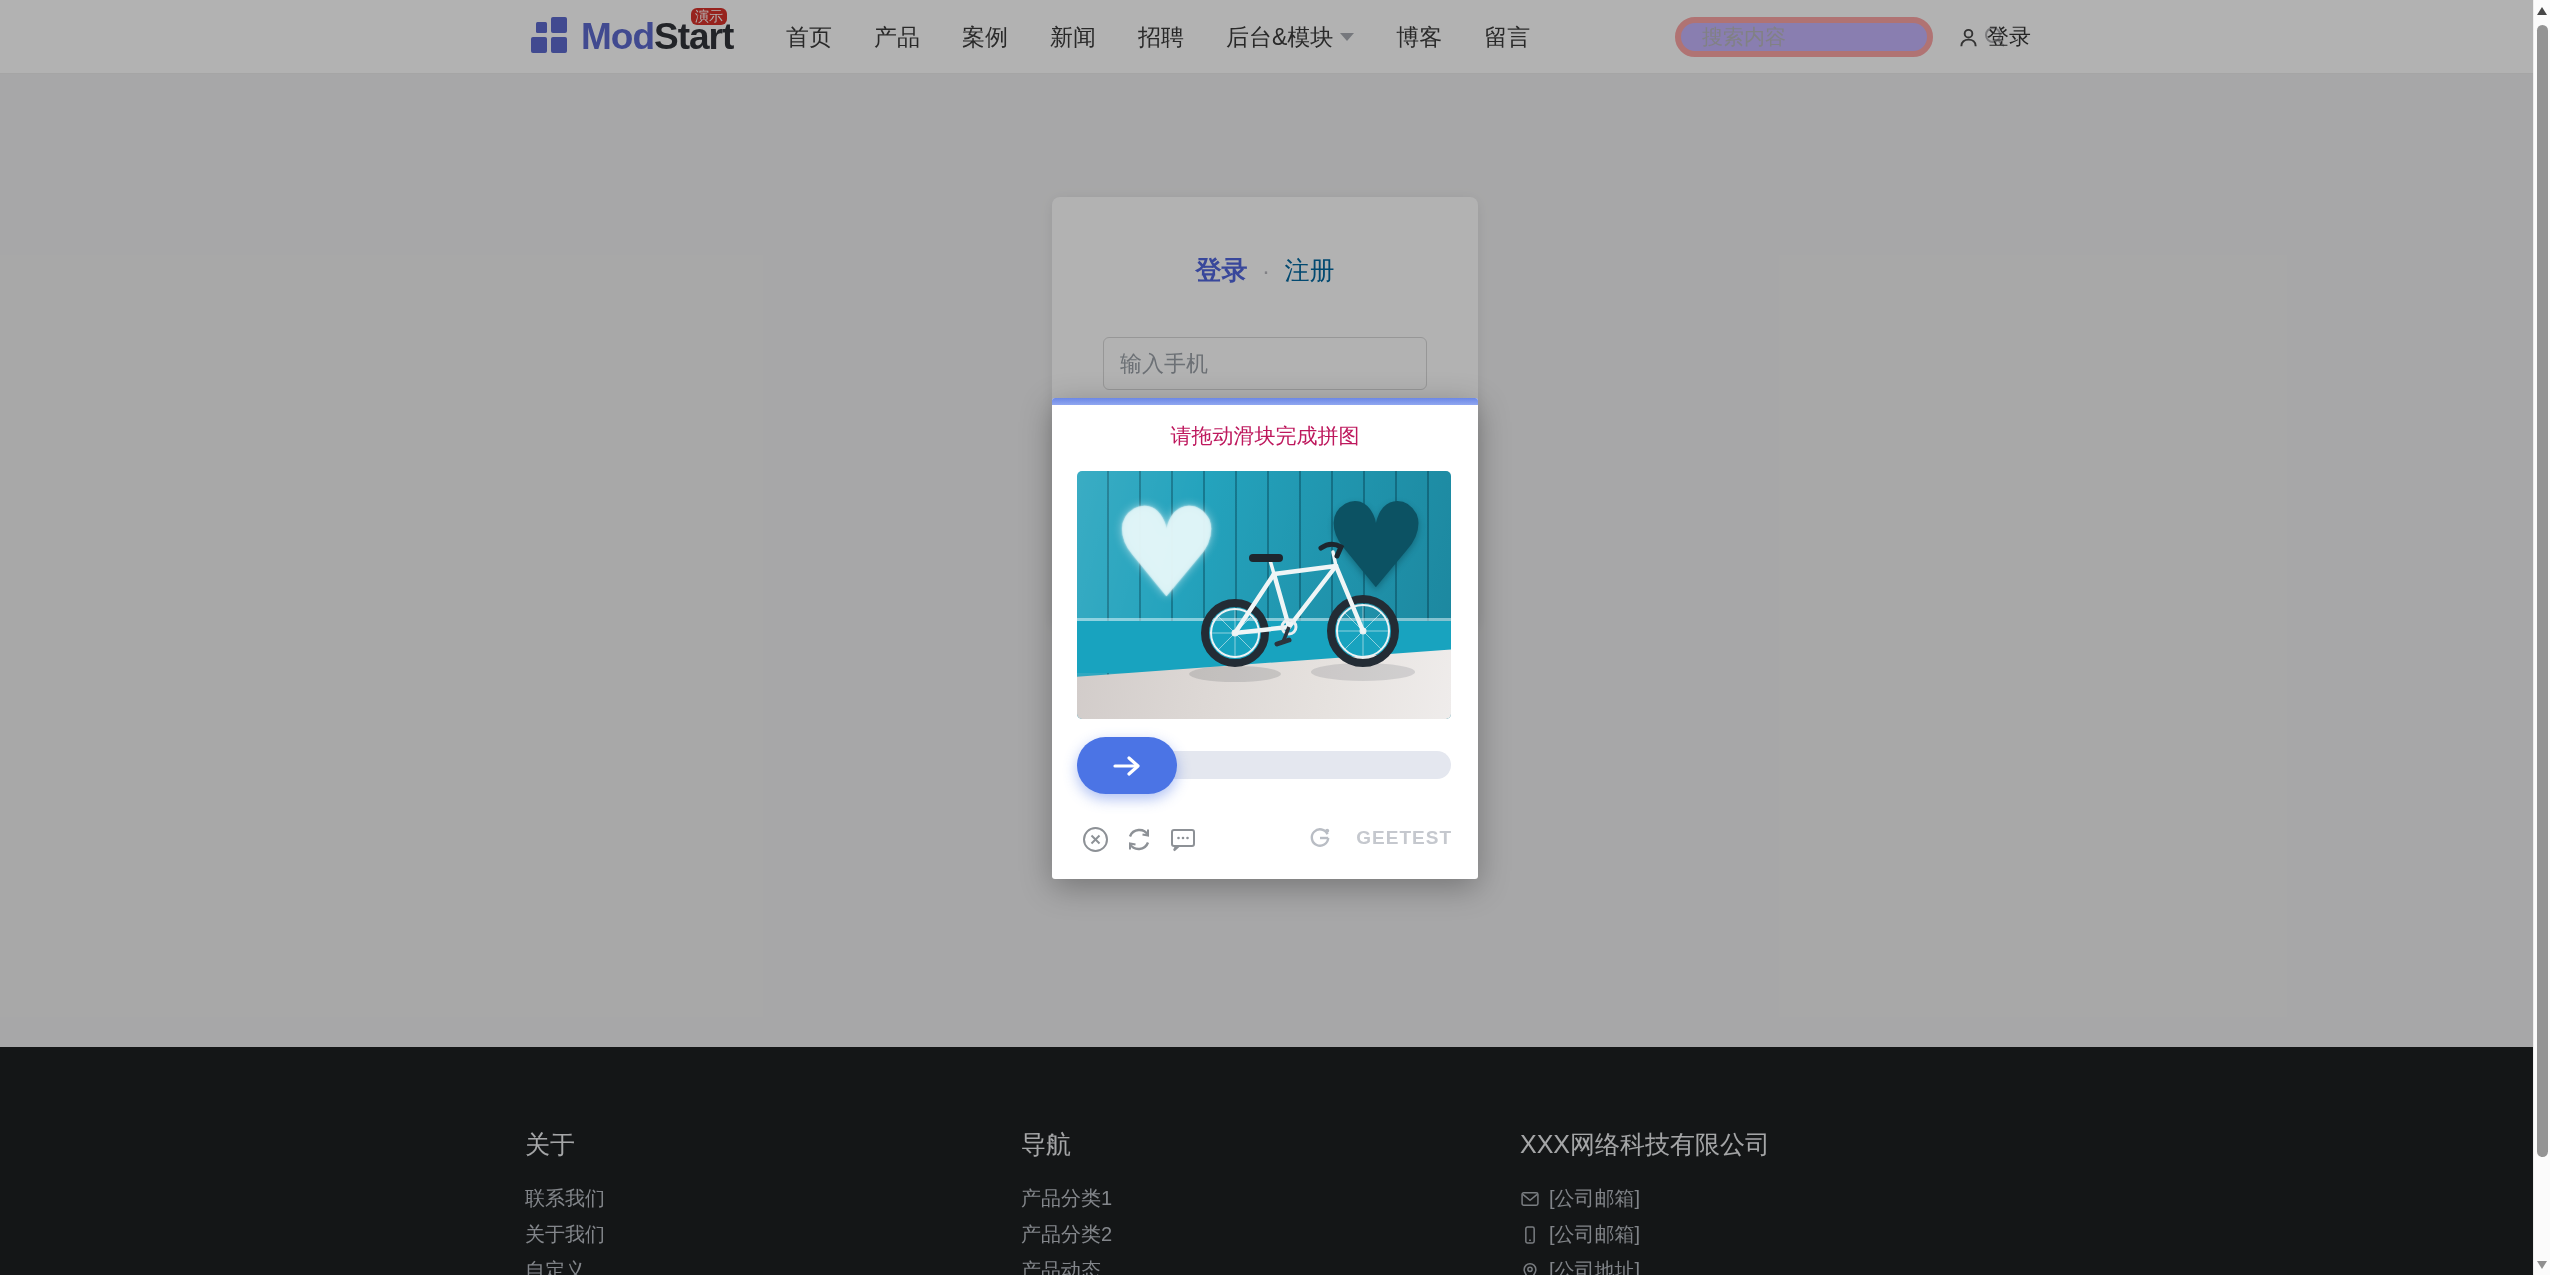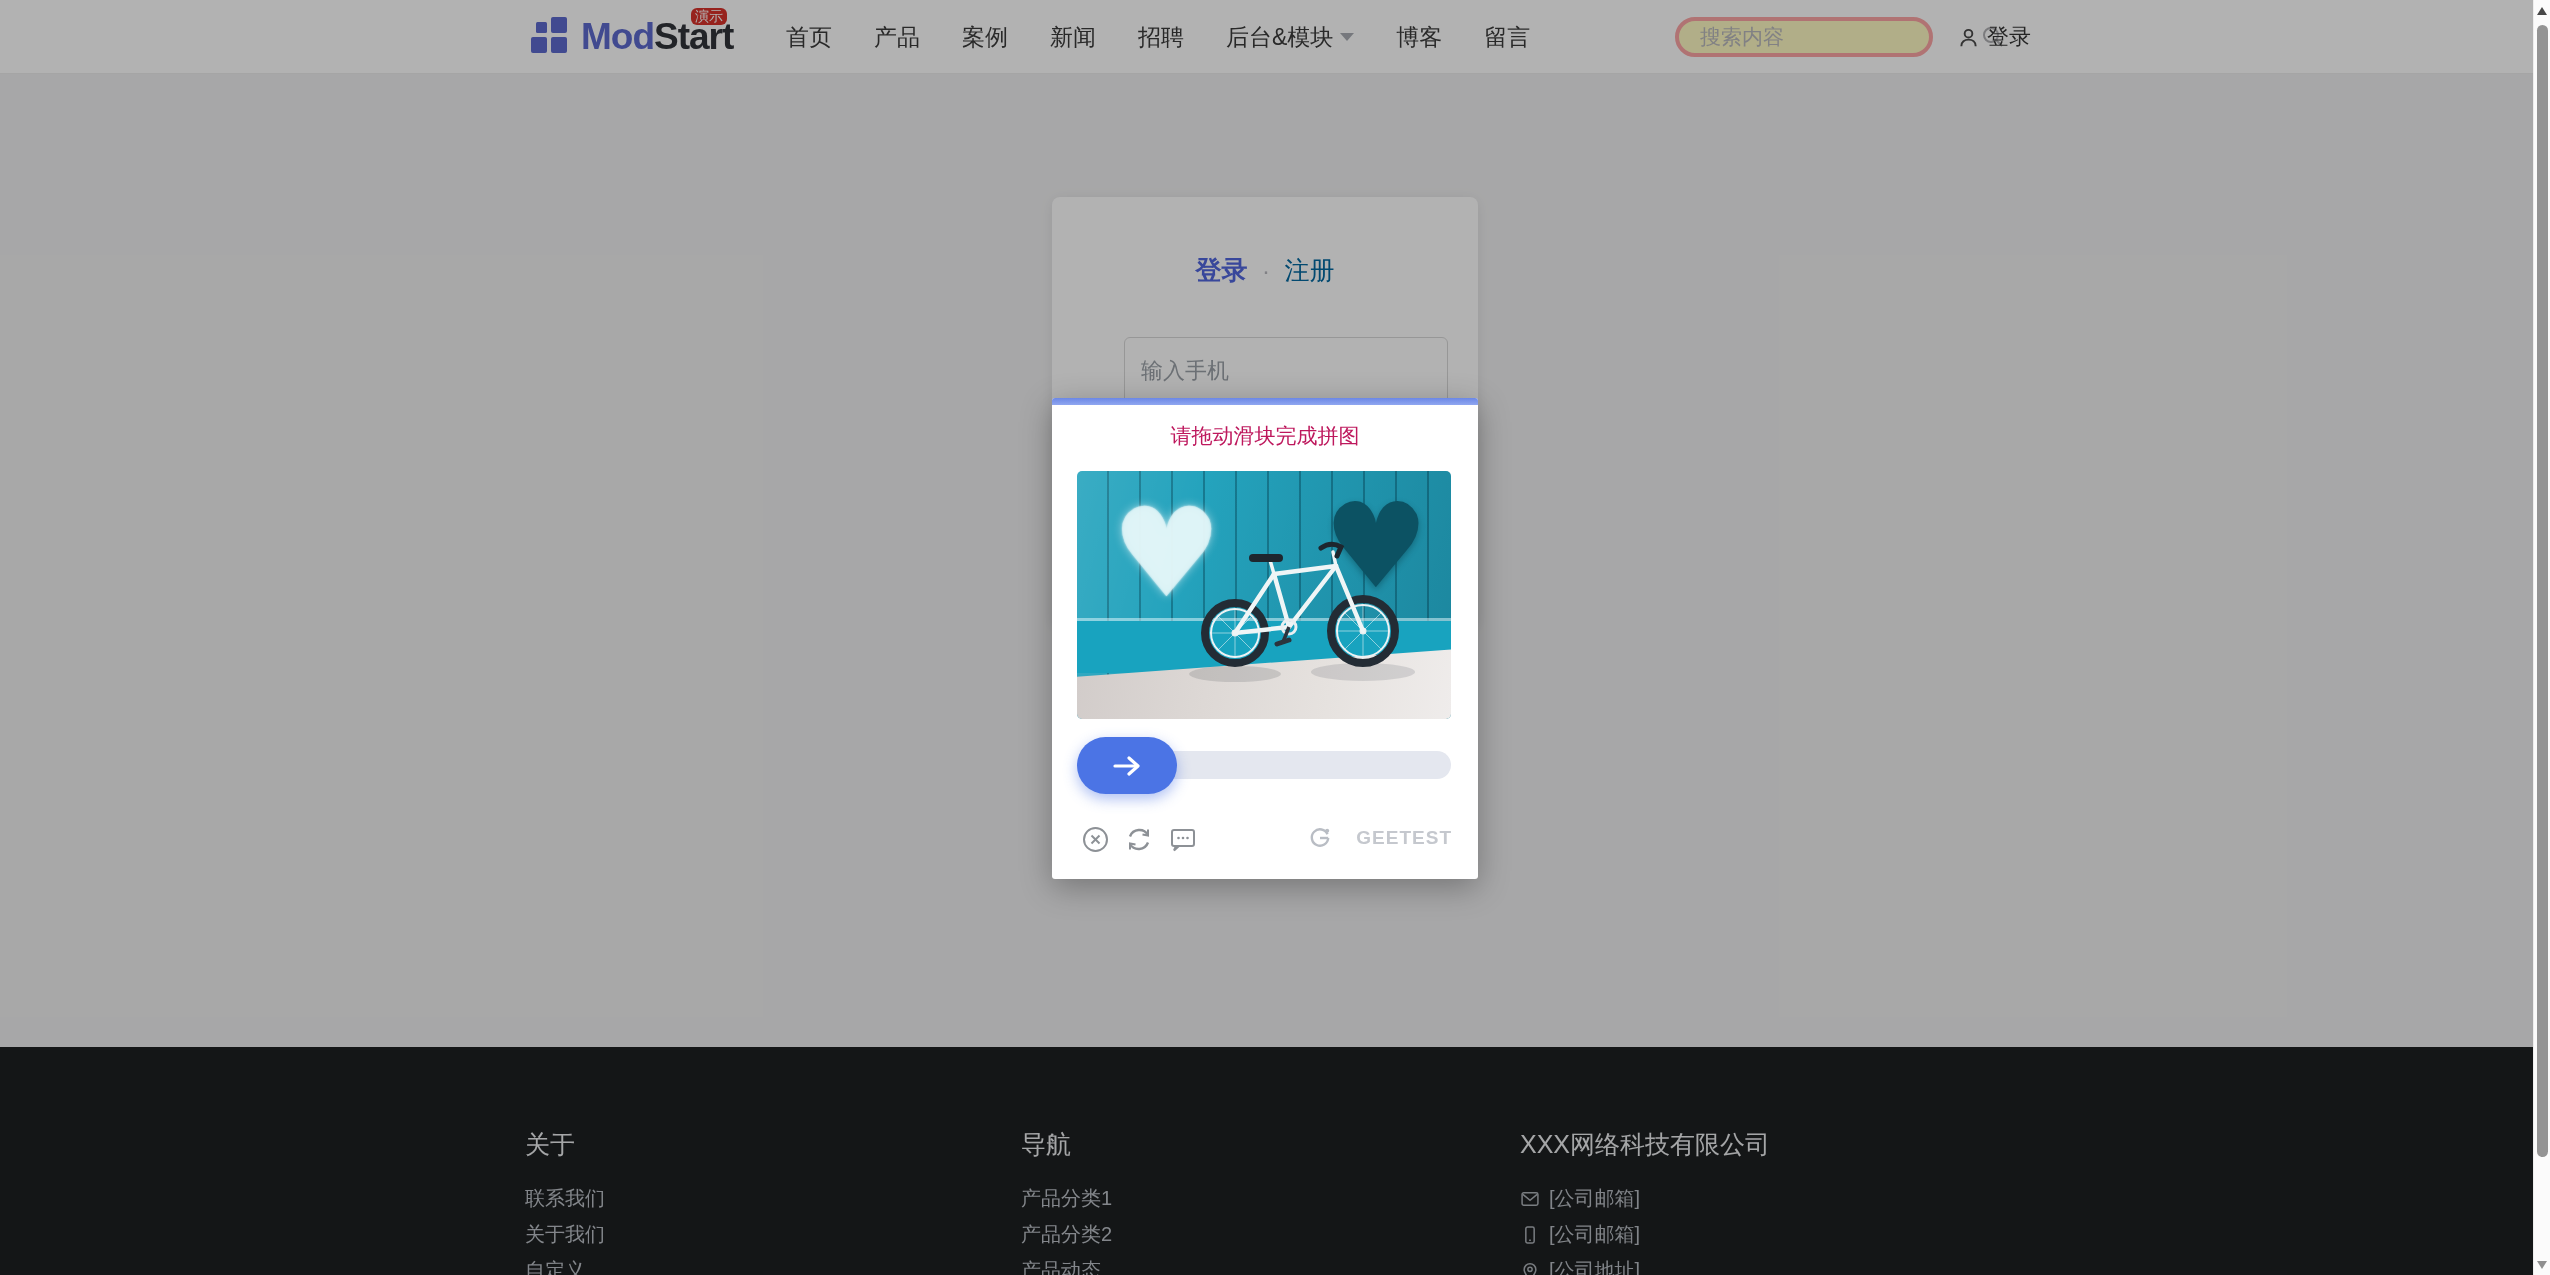--- a/index.html
+++ b/index.html
@@ -10,35 +10,35 @@
   
   .navbar { position:absolute; left:0; top:0; width:2550px; height:74px; background:#ffffff; border-bottom:1px solid #ececec; z-index:1; }
   .logo { position:absolute; left:527px; top:0; height:74px; display:flex; align-items:center; cursor:pointer; }
   .logo-icon { width:44px; height:44px; margin-right:10px; }
   .logo-mod { font-size:37px; font-weight:bold; color:#5d6ace; letter-spacing:-1px; }
   .logo-start { font-size:37px; font-weight:bold; color:#32343a; letter-spacing:-1px; }
   .logo-badge { position:absolute; left:164px; top:8px; background:#d8332b; color:#fff; font-size:14px; line-height:17px; padding:0 4px; border-radius:6px; }
   .nav-menu { position:absolute; left:786px; top:0; height:74px; display:flex; align-items:center; gap:42px; }
   .nav-item { font-size:23px; color:#3c3c3c; white-space:nowrap; cursor:pointer; display:flex; align-items:center; gap:7px; }
   .caret-down { width:0; height:0; border-left:7px solid transparent; border-right:7px solid transparent; border-top:8px solid #a9adb3; display:inline-block; }
-  .search-pill { position:absolute; left:1675px; top:17px; width:258px; height:40px; border:4px solid #fca5a5; border-radius:20px; display:flex; align-items:center; background:#fef9c3; }
+  .search-pill { position:absolute; left:1675px; top:17px; width:258px; height:40px; border:6px solid #fca5a5; border-radius:20px; display:flex; align-items:center; background:#c4b5fd; }
   .search-pill input { flex:1; border:none; outline:none; background:transparent; font-size:21px; color:#555; padding:0 10px 0 21px; font-family:inherit; }
   .search-pill input::placeholder { color:#b9b9bd; }
   .search-icon-wrap { margin-right:14px; display:flex; }
   .nav-login { position:absolute; left:1957px; top:0; height:74px; display:flex; align-items:center; gap:7px; cursor:pointer; }
   .nav-login .lbl { font-size:22px; color:#363636; }
 
   
   .main { position:absolute; left:0; top:75px; width:2550px; height:972px; background:#f0f0f1; }
   .login-card { position:absolute; left:1052px; top:122px; width:426px; height:430px; background:#ffffff; border-radius:8px; box-shadow:0 2px 14px rgba(0,0,0,0.08); }
   .tabs { position:absolute; left:0; top:56px; width:100%; text-align:center; }
   .tab-active { font-size:26px; font-weight:bold; color:#5166de; cursor:pointer; }
   .tab-sep { font-size:24px; color:#b9b9bf; margin:0 10px; }
   .tab-inactive { font-size:25px; color:#0369a1; cursor:pointer; }
-  .phone-input { position:absolute; left:51px; top:140px; width:324px; height:68px; border:1px solid #d9d9d9; border-radius:6px; font-size:22px; padding:0 16px; color:#333; outline:none; background:#fff; font-family:inherit;margin-left:21px; }
+  .phone-input { position:absolute; left:51px; top:140px; width:324px; height:53px; border:1px solid #d9d9d9; border-radius:6px; font-size:22px; padding:0 16px; color:#333; outline:none; background:#fff; font-family:inherit; }
   .phone-input::placeholder { color:#9ba1a8; }
   .captcha-field { position:absolute; left:60px; top:226px; width:306px; height:54px; background:#fafafc; border:1px solid #dadde2; border-radius:4px; cursor:pointer; overflow:hidden; }
   .captcha-load-bar { position:absolute; left:0; top:0; bottom:0; width:8px; background:#c7cbd4; }
   .captcha-status { position:absolute; left:30px; top:0; height:52px; line-height:52px; font-size:22px; color:#c2c6cd; }
   .captcha-gt-icon { position:absolute; right:12px; top:11px; color:#c6cad2; }
 
   
   .overlay { position:absolute; left:0; top:0; width:2533px; height:1275px; background:rgba(0,0,0,0.30); z-index:20; }
 
   

